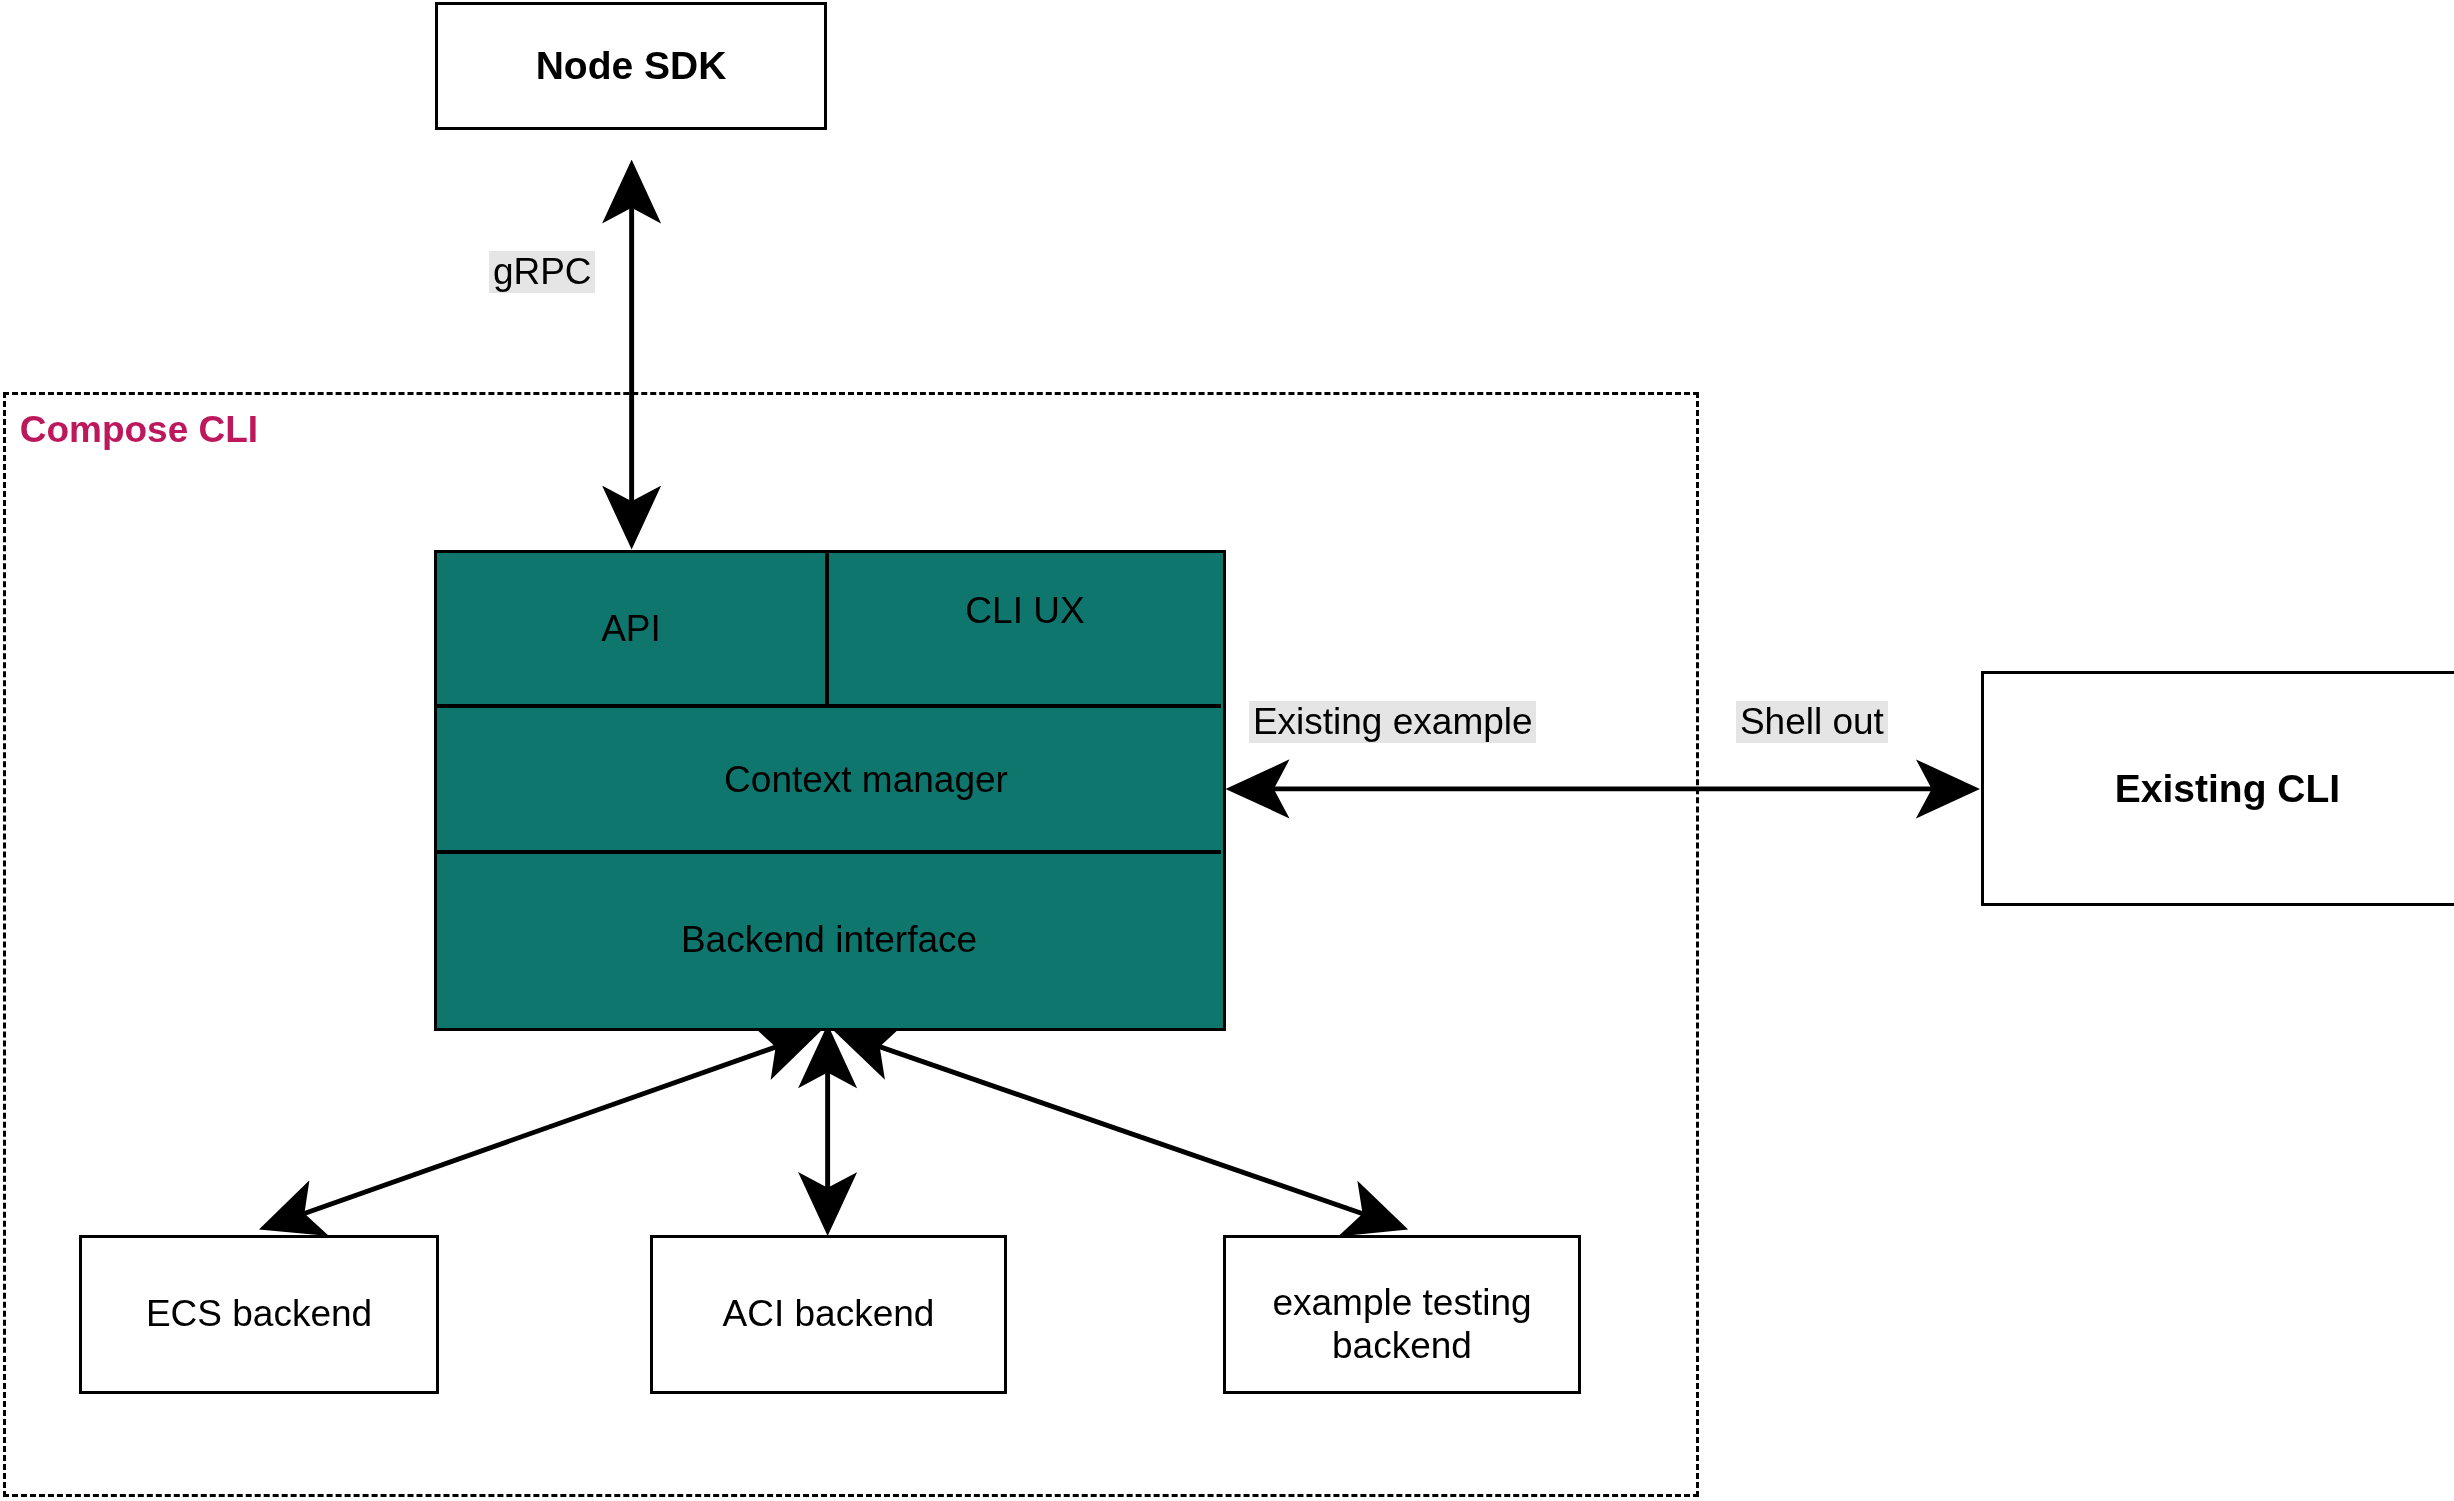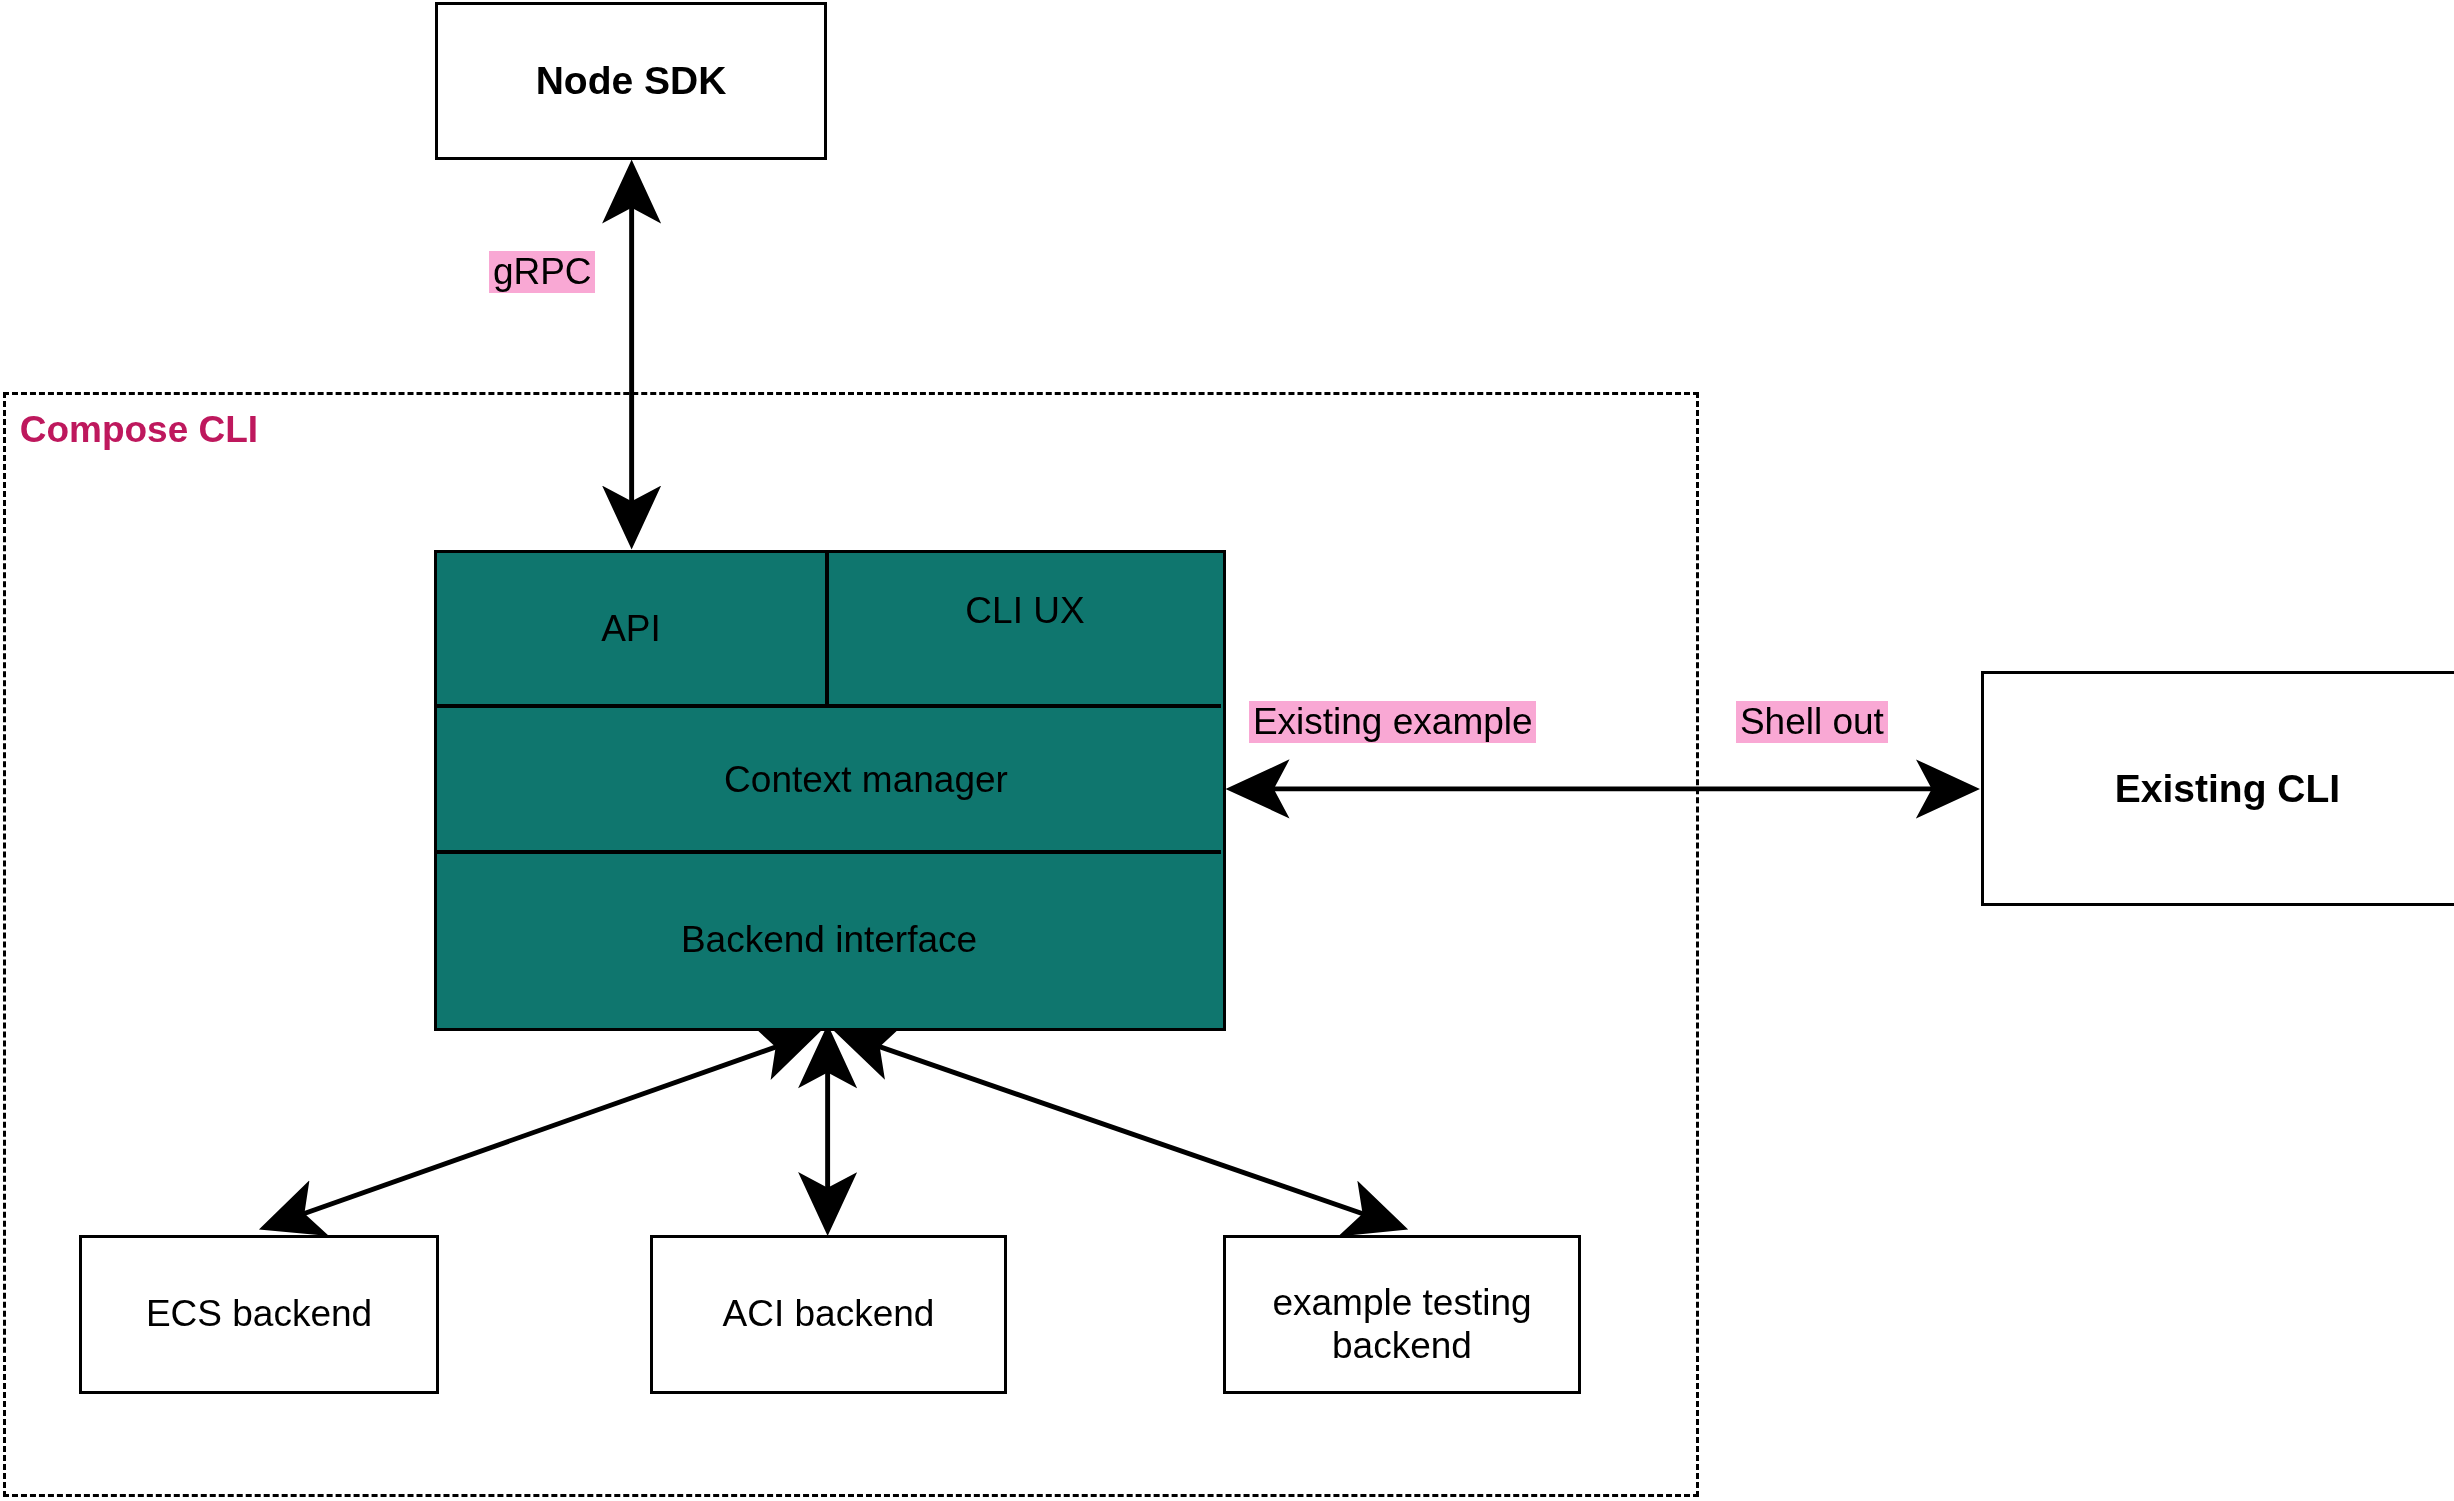--- a/index.html
+++ b/index.html
@@ -53,21 +53,21 @@
   .group-title {
     position: absolute;
     font-weight: bold;
     color: #be185d;
     white-space: nowrap;
   }
   .edge-label {
     position: absolute;
     color: #000000;
     white-space: nowrap;
-    background: #f9a8d4;
+    background: #e5e5e5;
     padding: 0 3.9px;
   }
   .stack {
     position: absolute;
     box-sizing: border-box;
     border: 3.9px solid #000000;
     background: #0f766e;
     text-decoration: underline;
   }
   .stack-row {
@@ -120,21 +120,21 @@
     </g>
 
     <g>
       <line x1="856" y1="1050" x2="1420" y2="1245" stroke="#000000" stroke-width="5" marker-start="url(#arrowStart)" marker-end="url(#arrowEnd)"></line>
     </g>
   </svg>
 
   <div class="group-box" style="left:3px; top:392px; width:1696px; height:1105px;"></div>
   <div class="group-title" style="left:19.7px; top:409px; font-size:37px;">Compose CLI</div>
 
-  <div class="node bold-node" style="left:435px; top:2px; width:392px; height:158px; font-size:39px;">
+  <div class="node bold-node" style="left:435px; top:2px; width:392px; height:128px; font-size:39px;">
     <span class="label">Node SDK</span>
   </div>
 
   <div class="edge-label" style="left:489px; top:251px; font-size:37px;">gRPC</div>
 
   <div class="stack" style="left:434px; top:550px; width:792px; height:481px;">
 
     <div class="stack-row" style="left:0px; top:0px; width:388px; height:151px; font-size:37px;">
       <span class="label">API</span>
     </div>

